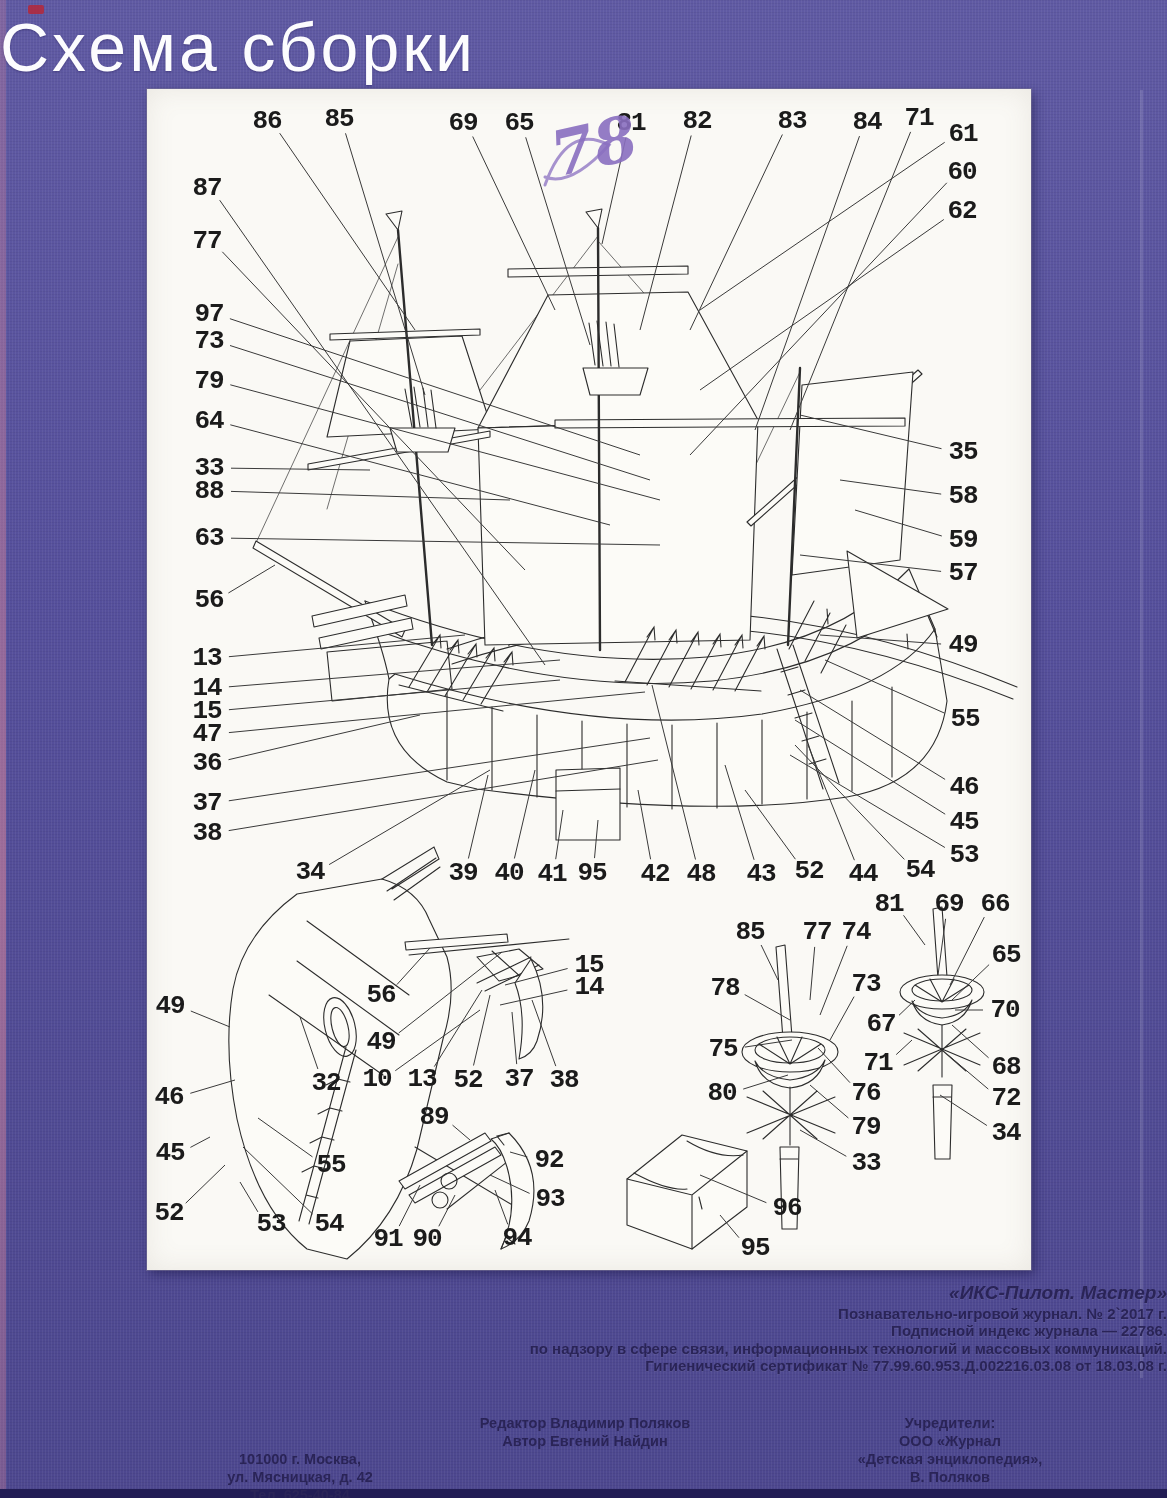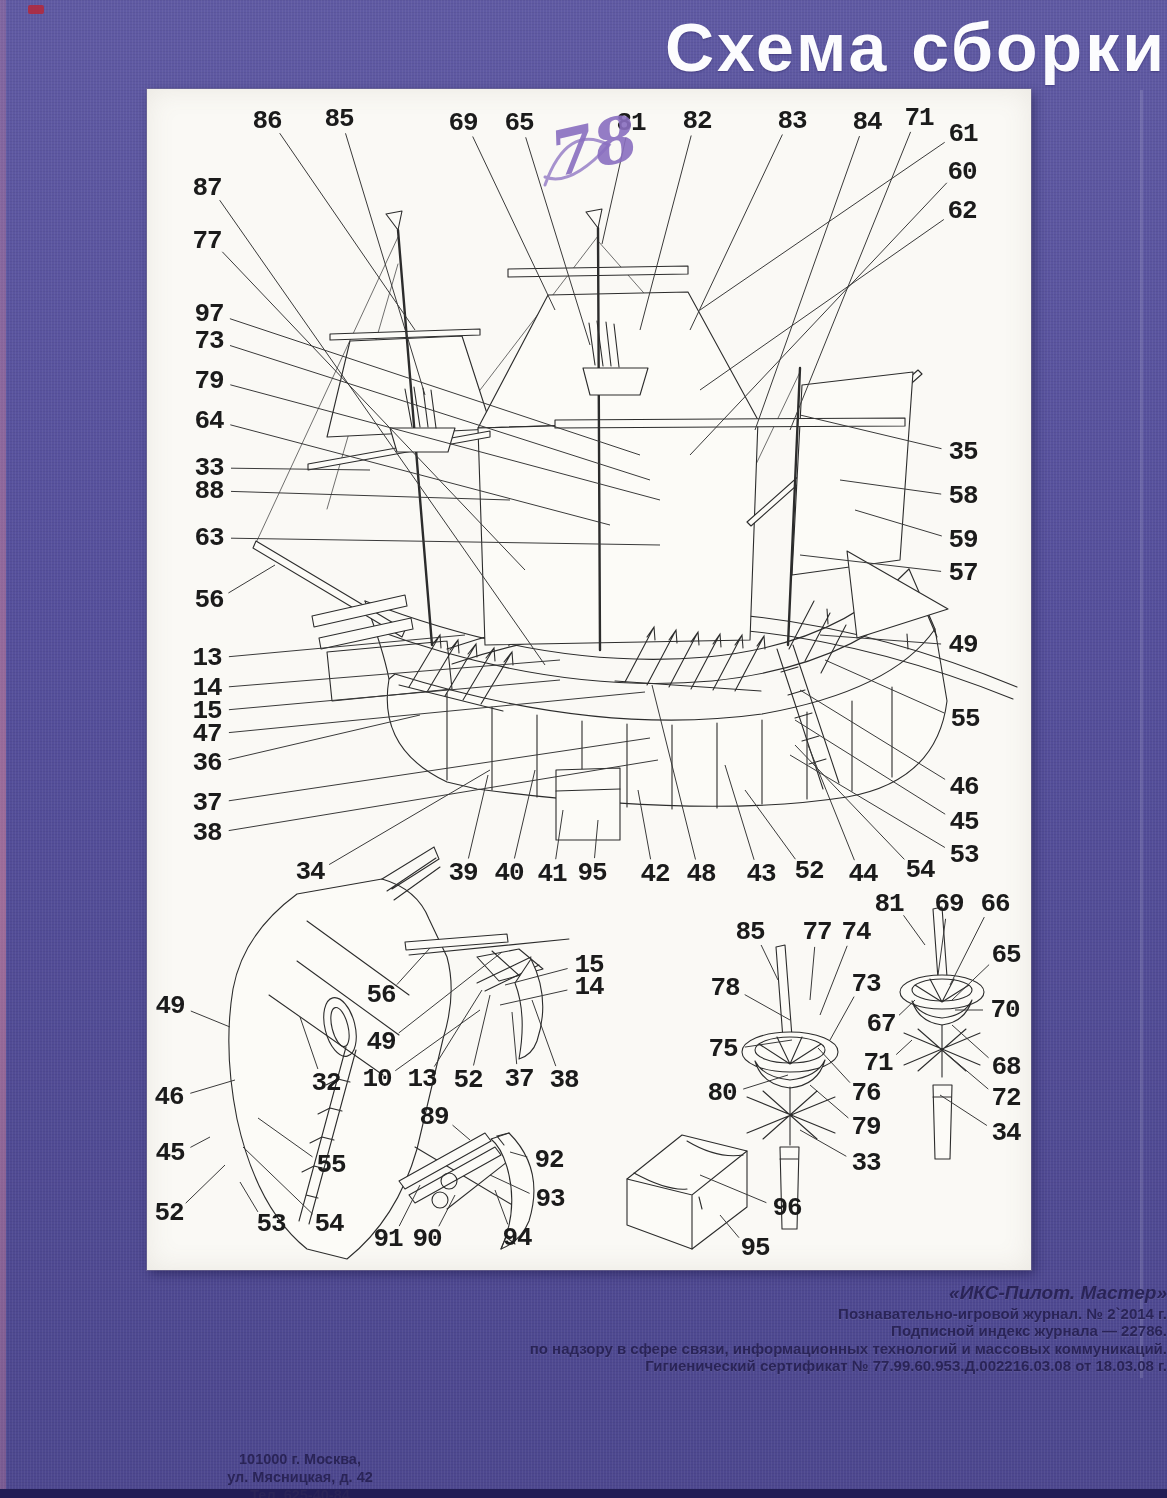--- a/index.html
+++ b/index.html
@@ -6,22 +6,22 @@
   .page{
     position:relative;width:1167px;height:1498px;overflow:hidden;
     background-color:var(--page_bg,#57519e);
     background-image:
       repeating-linear-gradient(90deg, rgba(255,255,255,.05) 0 1px, rgba(0,0,0,0) 1px 3px),
       repeating-linear-gradient(0deg, rgba(10,5,40,.06) 0 1px, rgba(0,0,0,0) 1px 3px),
       linear-gradient(180deg, rgba(255,255,255,.05) 0%, rgba(0,0,30,.02) 40%, rgba(0,0,30,.12) 100%);
     font-family:"Liberation Sans",sans-serif;
   }
   .page-title{
-    position:absolute;top:12px;left:0;right:0;margin:0;text-align:right;
-    font-size:68px;line-height:1.05;font-weight:700;letter-spacing:3px;
+    position:absolute;top:12px;left:0;right:0;margin:0;text-align:left;
+    font-size:68px;line-height:1.05;font-weight:400;letter-spacing:3px;
     color:#fcfcfe;text-shadow:0 1px 2px rgba(40,30,90,.45);
   }
   .panel{
     position:absolute;left:147px;top:89px;width:884px;height:1181px;
     background:var(--panel_bg,#faf9f5);
     box-shadow:0 0 0 1px rgba(120,115,150,.55), 3px 4px 10px rgba(20,15,60,.45),
                inset 0 0 28px rgba(120,110,90,.12);
     font-weight:bold;
   }
   svg.diagram{display:block;}
@@ -360,25 +360,35 @@
 
       <g>
         <path class="hand-stroke" d="M398,96 Q420,34 462,56 Q424,98 398,88"></path>
         <text class="hand" x="452" y="78" transform="rotate(-13 452 78)">78</text>
       </g>
     </svg>
   </div>
 
   <div class="masthead">
     <div class="mh-title">«ИКС-Пилот. Мастер»</div>
-    <div>Познавательно-игровой журнал. № 2`2014 г.</div>
+    <div>Познавательно-игровой журнал. № 2`2017 г.</div>
     <div>Подписной индекс журнала —  22786.</div>
     <div>по надзору в сфере связи, информационных технологий и массовых коммуникаций.</div>
     <div>Гигиенический сертификат № 77.99.60.953.Д.002216.03.08 от 18.03.08 г.</div>
   </div>
 
   <div class="footer-block addr">
     <div>101000 г. Москва,</div>
     <div>ул. Мясницкая, д. 42</div>
     <div>Тел. 625-40-84</div>
     <div>e-mail: deti@aif.ru</div>
   </div>
+  <div class="footer-block staff">
+    <div>Редактор Владимир Поляков</div>
+    <div>Автор Евгений Найдин</div>
+  </div>
+  <div class="footer-block found">
+    <div>Учредители:</div>
+    <div>ООО «Журнал</div>
+    <div>«Детская энциклопедия»,</div>
+    <div>В. Поляков</div>
+  </div>
 </div>
 
 </body></html>

